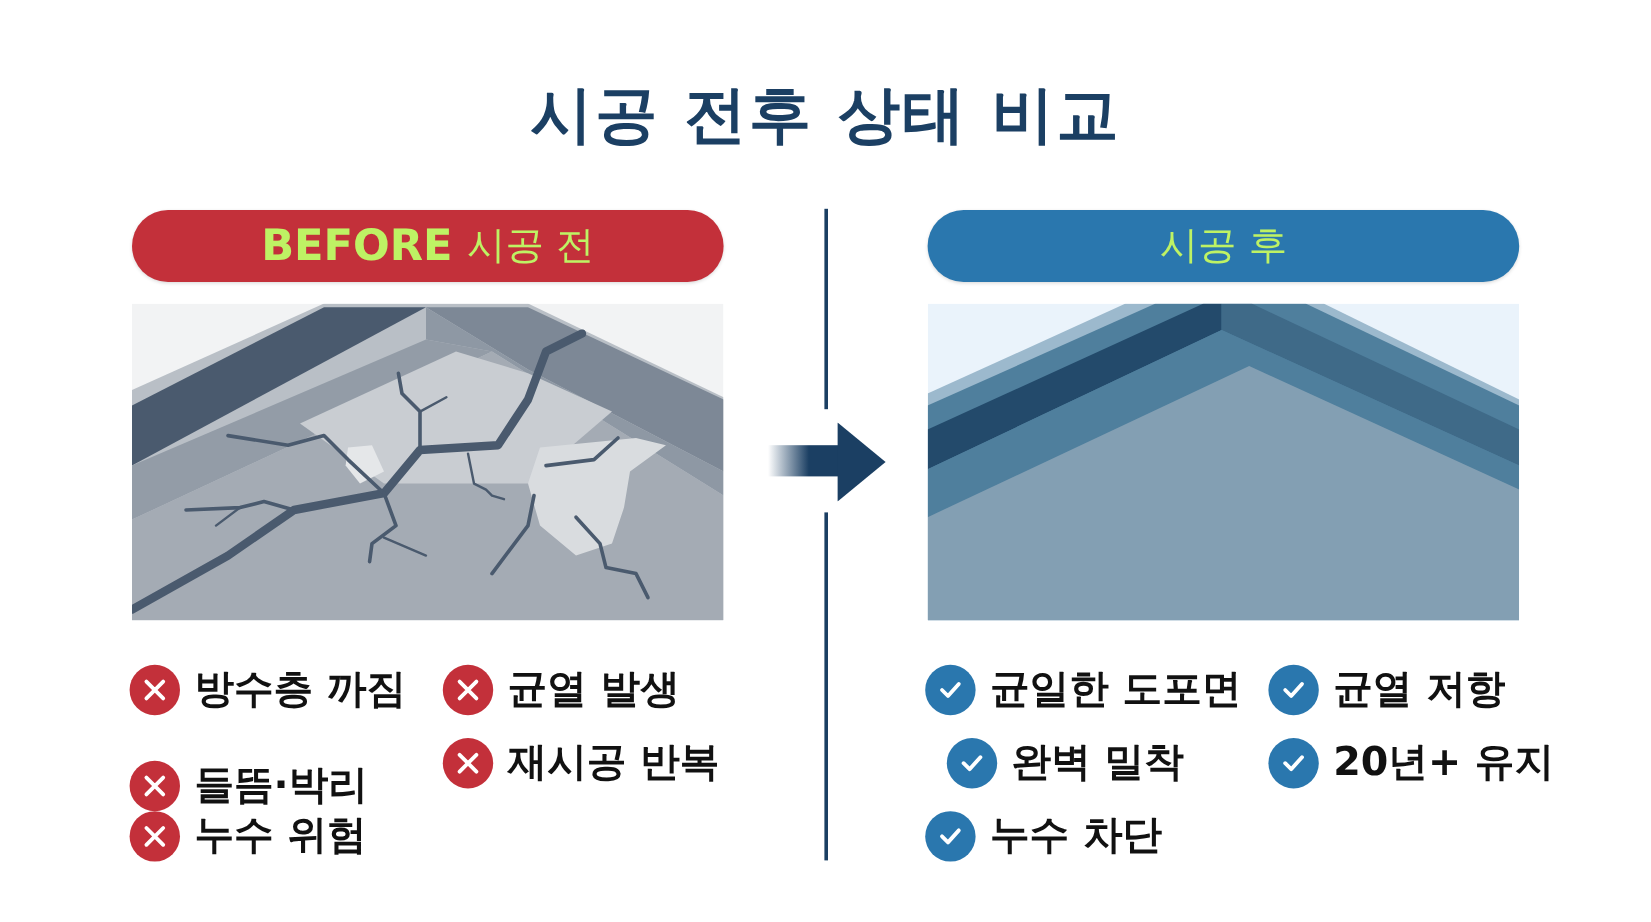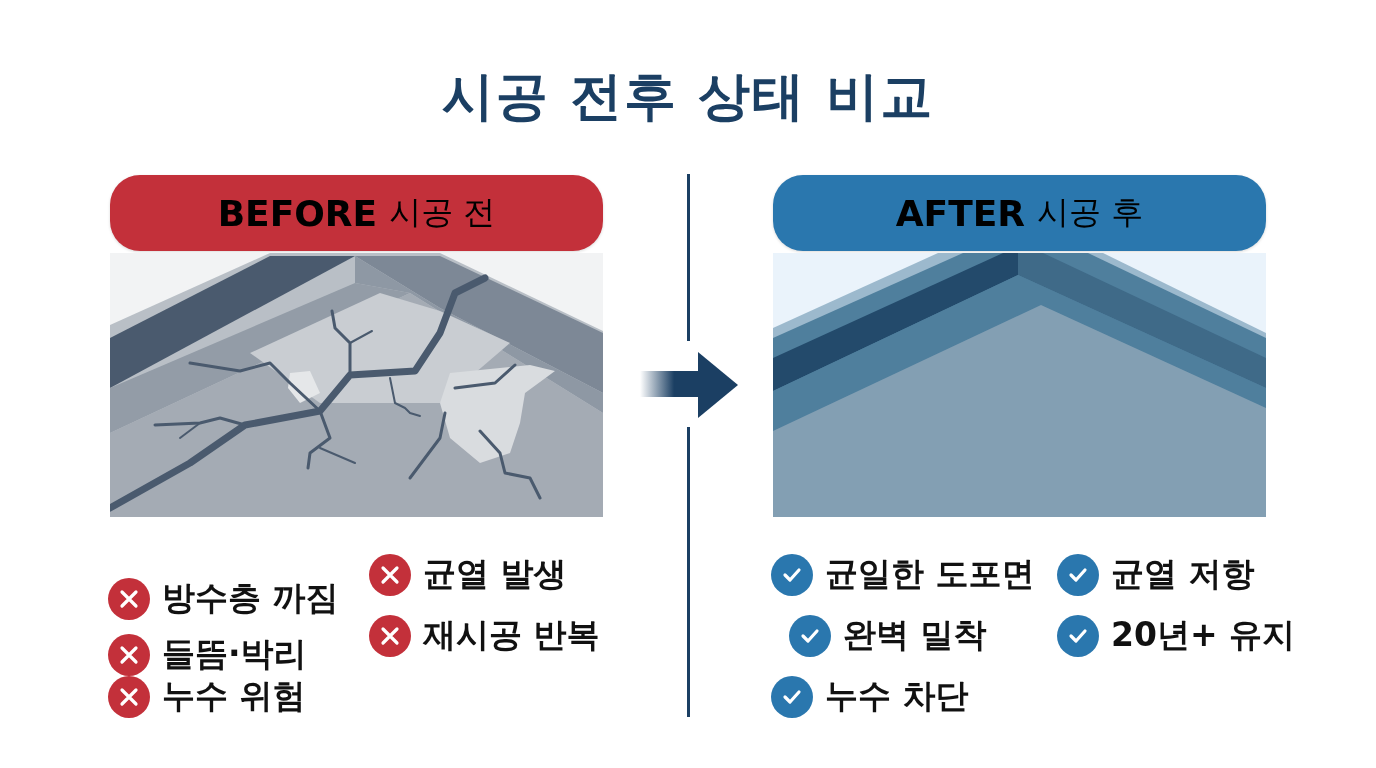--- a/index.html
+++ b/index.html
@@ -8,22 +8,22 @@
       background: #ffffff;
       font-family: "DejaVu Sans", "Liberation Sans", sans-serif;
       position: relative;
     }
     .title {
       position: absolute; left: 0; top: 58px; width: 1376px;
       text-align: center; font-size: 52px; font-weight: 900;
       color: #1b3f63; letter-spacing: 2px; line-height: 76px;
     }
     .pill {
-      position: absolute; height: 76px; border-radius: 30px;
-      color: #000000; font-size: 34px; font-weight: 700;
+      position: absolute; height: 60px; border-radius: 30px;
+      color: #bef264; font-size: 34px; font-weight: 700;
       display: flex; align-items: center; justify-content: center; gap: 12px;
       box-shadow: 0 1px 3px rgba(0,0,0,0.15);
     }
     .pill .en { font-weight: 800; font-size: 36px; }
     .pill .ko { font-weight: 400; font-size: 32px; }
     .pill.before { left: 110px; top: 175px; width: 493px; background: #c3303a; }
     .pill.after { left: 773px; top: 175px; width: 493px; background: #2a77ae; }
     .panel {
       position: absolute; top: 253px; width: 493px; height: 264px; overflow: hidden;
     }
@@ -52,21 +52,20 @@
 <body>
 
 <div class="title">시공 전후 상태 비교</div>
 
 <div class="pill before">
   <span class="en">BEFORE</span>
   <span class="ko">시공 전</span>
 </div>
 
 <div class="pill after">
-  <span class="en">AFTER</span>
   <span class="ko">시공 후</span>
 </div>
 
 <div class="panel before">
   <svg width="493" height="264" viewBox="0 0 493 264">
     <rect width="493" height="264" fill="#f2f3f4"></rect>
 
     <polygon points="0,72 160,0 330,0 493,78 493,264 0,264" fill="#b9bfc6"></polygon>
 
     <polygon points="0,85 160,3 245,3 0,135" fill="#4a5a6e"></polygon>
@@ -123,21 +122,21 @@
     <linearGradient id="ag" x1="0" x2="1" y1="0" y2="0">
       <stop offset="0" stop-color="#1b3f63" stop-opacity="0"></stop>
       <stop offset="0.55" stop-color="#1b3f63" stop-opacity="1"></stop>
     </linearGradient>
   </defs>
   <rect x="0" y="19" width="62" height="26" fill="url(#ag)"></rect>
   <polygon points="58,0 98,33 58,66" fill="#1b3f63"></polygon>
 </svg>
 
 <div class="list">
-  <div class="item" style="left:108px; top:576px;">
+  <div class="item" style="left:108px; top:552px;">
     <span class="icon x">
       <svg width="20" height="20" viewBox="0 0 20 20">
           <path d="M3,3 L17,17 M17,3 L3,17" stroke="#fff" stroke-width="3.2" stroke-linecap="round"></path>
         </svg>
     </span>
     <span>방수층 까짐</span>
   </div>
   <div class="item" style="left:369px; top:552px;">
     <span class="icon x">
       <svg width="20" height="20" viewBox="0 0 20 20">

